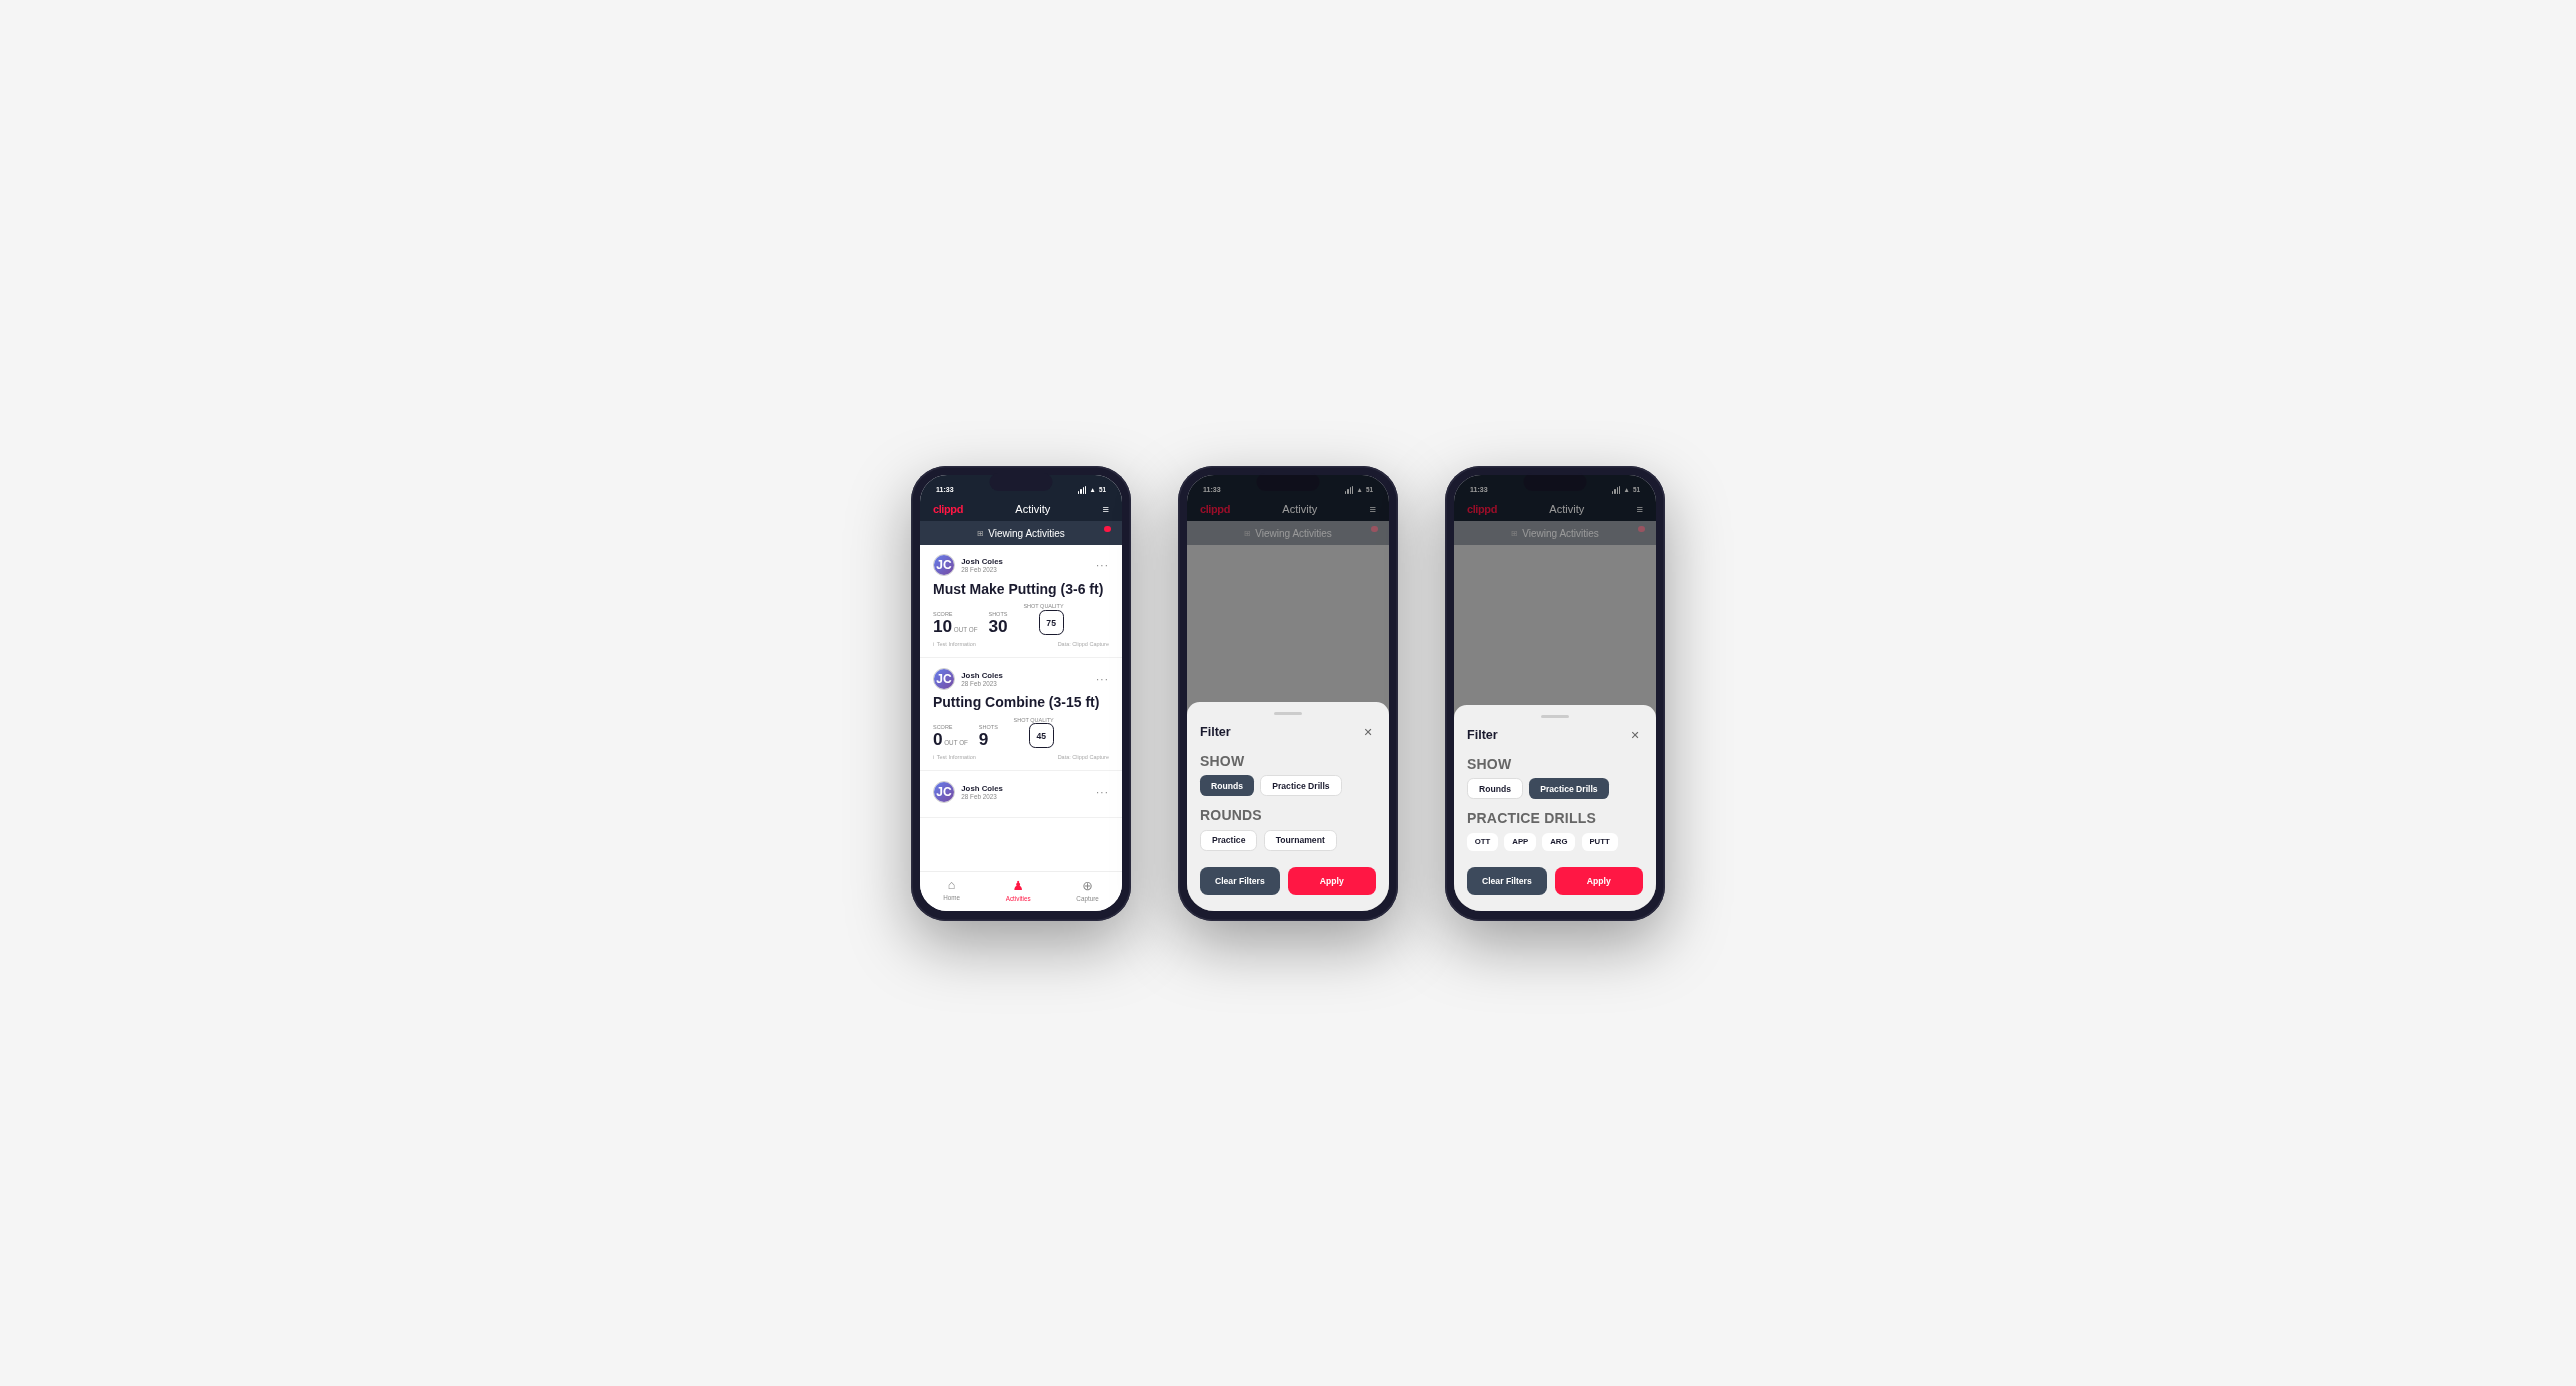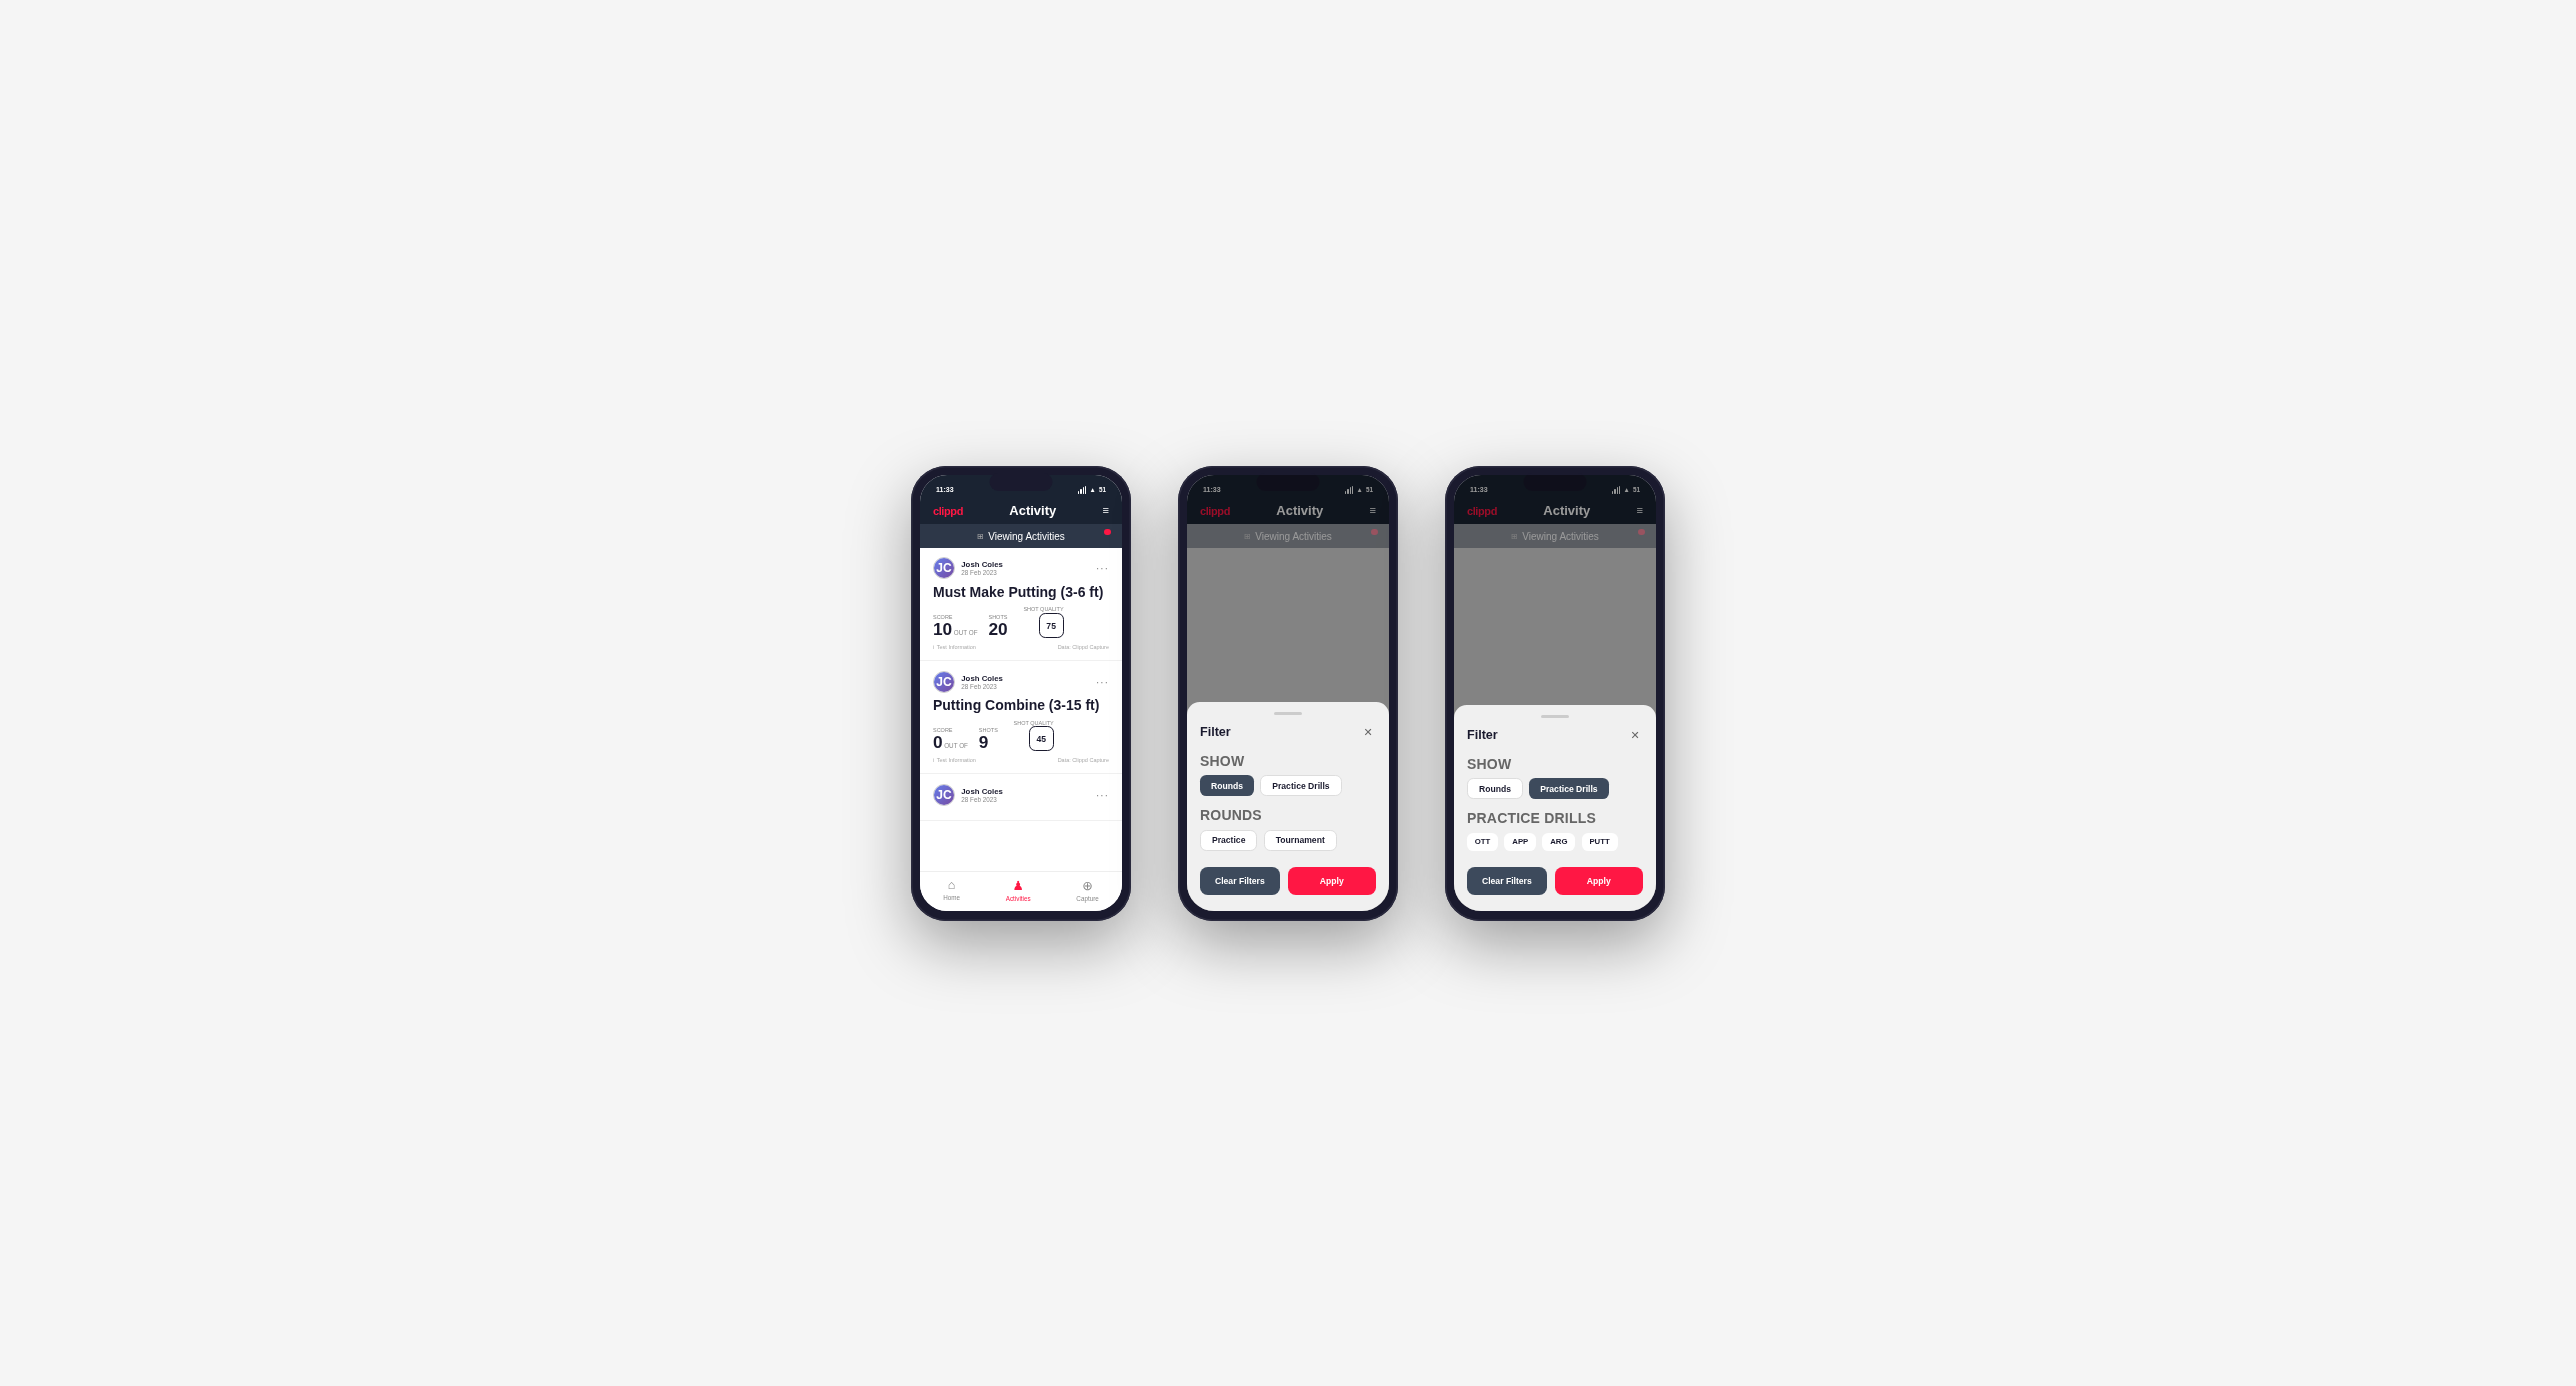--- a/index.html
+++ b/index.html
@@ -89,22 +89,22 @@
       padding: 6.3px 12.6px;
       flex-shrink: 0;
     }
     .logo-clippd {
       font-size: 11px;
       font-weight: 800;
       color: #ff1744;
       letter-spacing: -0.4px;
     }
     .header-title {
-      font-size: 13px;
-      font-weight: 700;
+      font-size: 11px;
+      font-weight: 400;
       color: #fff;
     }
     .hamburger {
       color: #fff;
       font-size: 11px;
       line-height: 1;
     }
 
     
     .viewing-bar {
@@ -444,21 +444,21 @@
           <div class="stats-row">
             <div class="stat-group">
               <span class="stat-label">Score</span>
               <div style="display:flex;align-items:flex-end">
                 <span class="stat-value">10</span>
                 <span class="stat-out-of">OUT OF</span>
               </div>
             </div>
             <div class="stat-group">
               <span class="stat-label">Shots</span>
-              <span class="stat-value">20</span>
+              <span class="stat-value">30</span>
             </div>
             <div class="stat-group" style="margin-left:6.3px">
               <span class="stat-label">Shot Quality</span>
               <div class="shot-quality-badge">75</div>
             </div>
           </div>
           <div class="card-footer">
             <div class="test-info">
               <span>ℹ</span>
               <span>Test Information</span>

